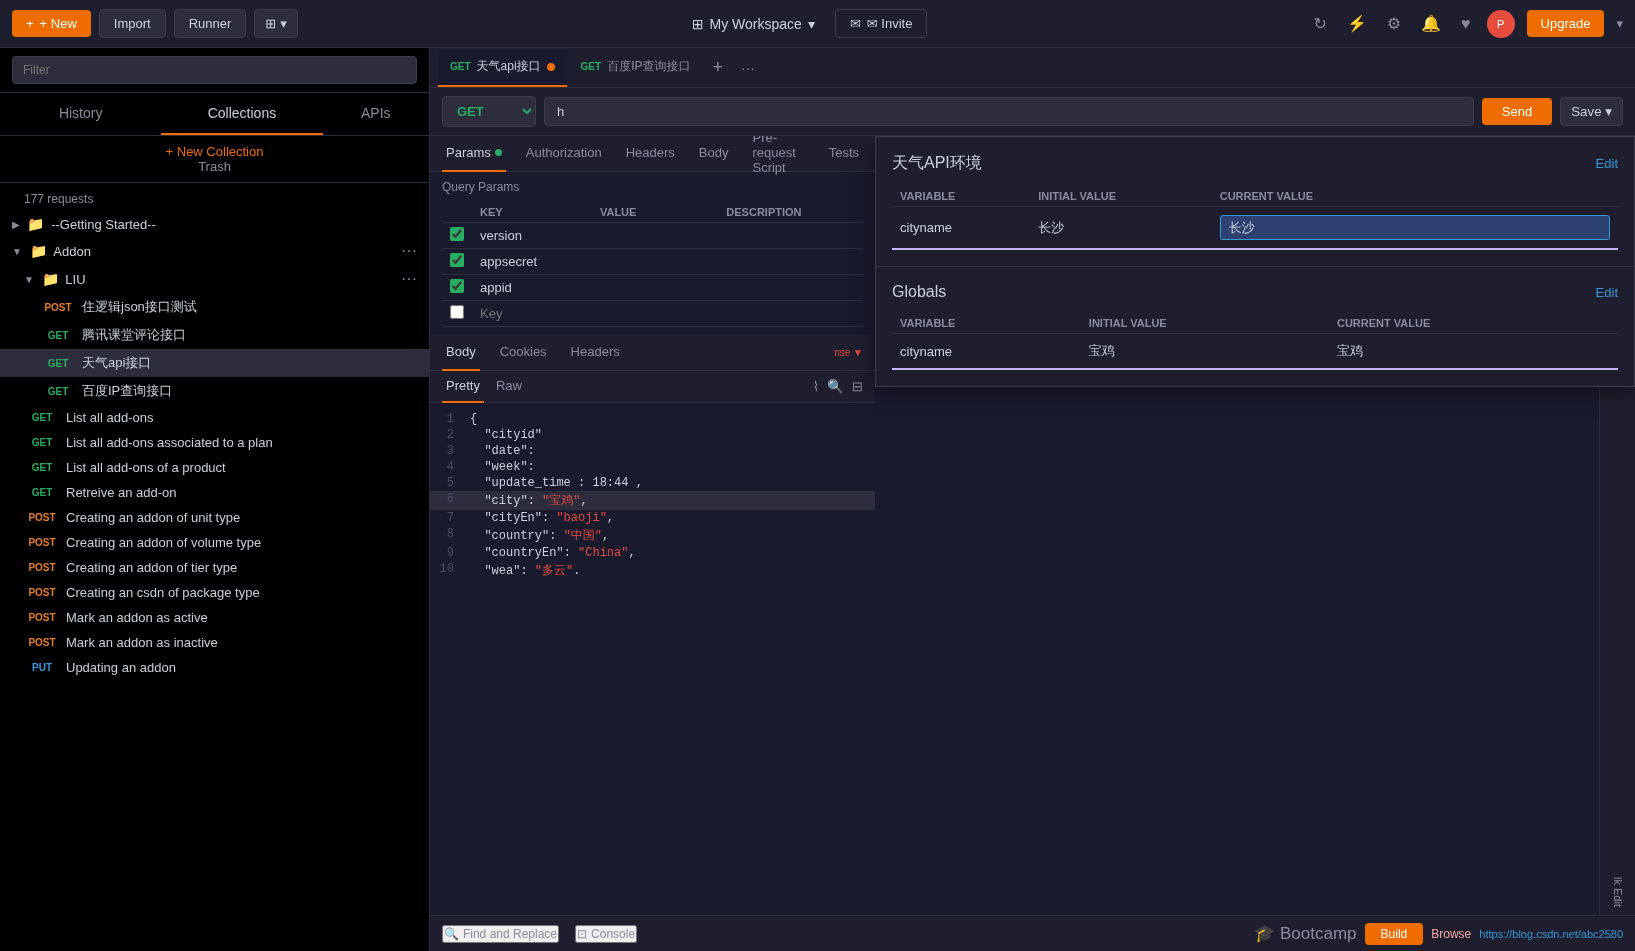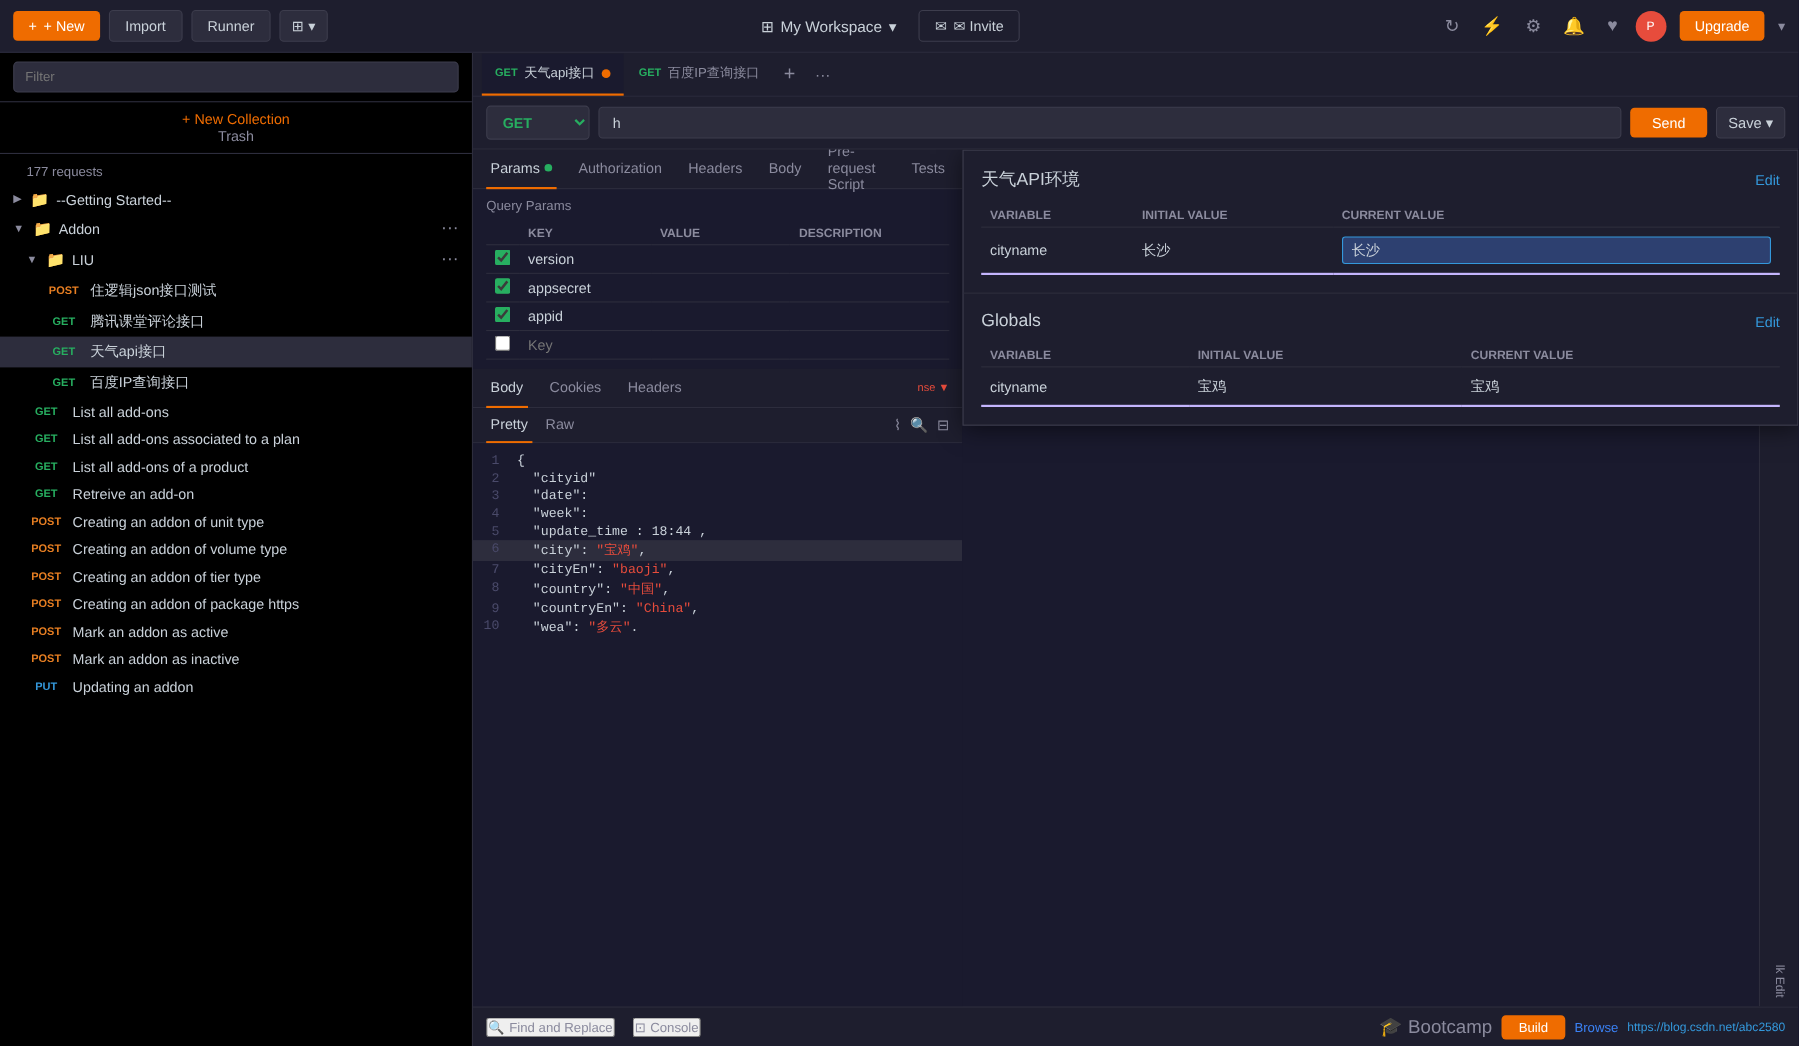--- a/index.html
+++ b/index.html
@@ -100,21 +100,21 @@
     .str-key { color: #c9d1d9; }
     .punc { color: #c9d1d9; }
 
     
     .bottom-bar { height: 36px; background: #1e1e2e; border-top: 1px solid #2d2d3d; display: flex; align-items: center; justify-content: space-between; padding: 0 12px; flex-shrink: 0; }
     .bottom-left { display: flex; align-items: center; gap: 16px; }
     .bottom-link { color: #8b8b9e; font-size: 12px; cursor: pointer; display: flex; align-items: center; gap: 4px; }
     .bottom-right { display: flex; align-items: center; gap: 8px; }
     .btn-bootcamp { background: transparent; border: none; color: #8b8b9e; font-size: 17px; cursor: pointer; }
     .btn-build { background: #ef6c00; color: white; border: none; padding: 4px 16px; border-radius: 4px; cursor: pointer; font-size: 12px; }
-    .btn-browse { background: transparent; border: none; color: #3b82f6; font-size: 12px; cursor: pointer; }
+    .btn-browse { background: transparent; border: none; color: #fca5a5; font-size: 12px; cursor: pointer; }
     .url-display { color: #3498db; font-size: 11px; }
     
     .main-content-area { flex: 1; display: flex; flex-direction: column; overflow: hidden; position: relative; }
 
     .split-view { flex: 1; display: flex; overflow: hidden; }
     .left-pane { flex: 1; display: flex; flex-direction: column; overflow: hidden; }
 
     
     .floating-env { position: absolute; top: 0; right: 0; width: 760px; background: #1e1e2e; border: 1px solid #3d3d4d; z-index: 200; box-shadow: 0 4px 20px rgba(0,0,0,0.5); }
 
@@ -160,20 +160,25 @@
     <span style="color:#8b8b9e;cursor:pointer">▾</span>
   </div>
 </div>
 
 <div class="main">
 
   <div class="sidebar">
     <div class="sidebar-search">
       <input type="text" placeholder="Filter" style="">
     </div>
+    <div class="sidebar-tabs">
+      <div class="sidebar-tab">History</div>
+      <div class="sidebar-tab active">Collections</div>
+      <div class="sidebar-tab sidebar-tab-apis">APIs</div>
+    </div>
     <div class="sidebar-actions">
       <button class="btn-new-collection">+ New Collection</button>
       <button class="btn-trash">Trash</button>
     </div>
     <div class="sidebar-content scrollbar-thin">
 
       <div class="sidebar-item indent-1">
         <span class="item-label" style="color:#8b8b9e;font-size:12px">177 requests</span>
       </div>
 
@@ -240,21 +245,21 @@
       <div class="sidebar-item indent-1">
         <span class="method-badge method-post">POST</span>
         <span class="item-label">Creating an addon of volume type</span>
       </div>
       <div class="sidebar-item indent-1">
         <span class="method-badge method-post">POST</span>
         <span class="item-label">Creating an addon of tier type</span>
       </div>
       <div class="sidebar-item indent-1">
         <span class="method-badge method-post">POST</span>
-        <span class="item-label">Creating an addon of package https</span>
+        <span class="item-label">Creating an csdn of package type</span>
       </div>
       <div class="sidebar-item indent-1">
         <span class="method-badge method-post">POST</span>
         <span class="item-label">Mark an addon as active</span>
       </div>
       <div class="sidebar-item indent-1">
         <span class="method-badge method-post">POST</span>
         <span class="item-label">Mark an addon as inactive</span>
       </div>
       <div class="sidebar-item indent-1">

